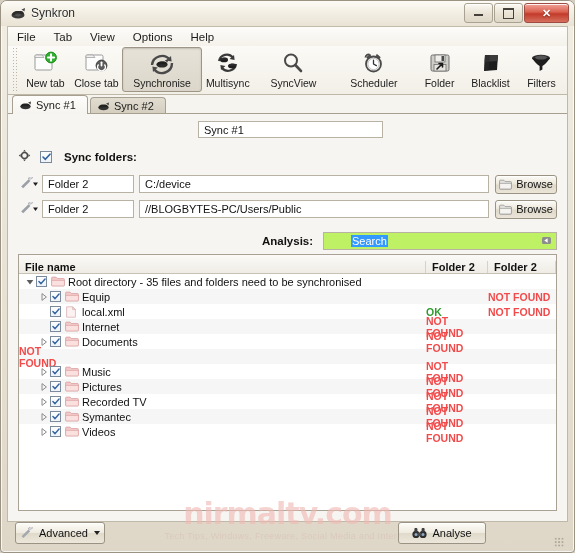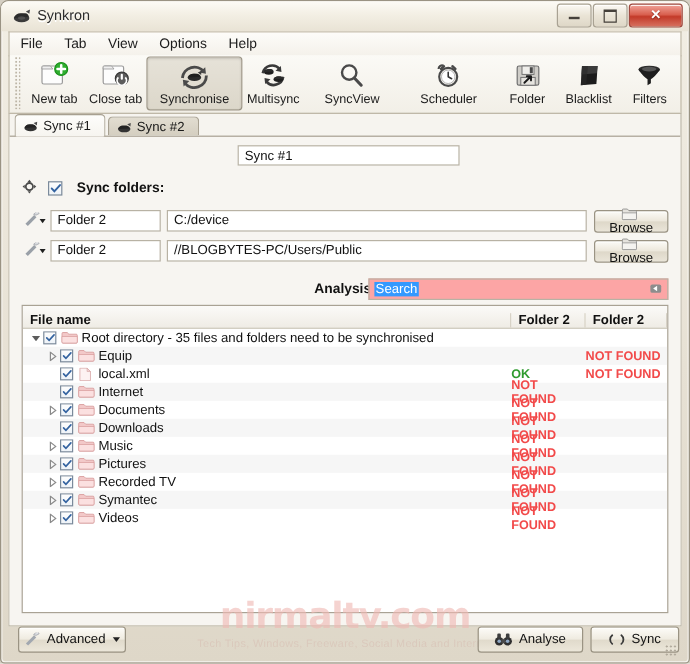--- a/index.html
+++ b/index.html
@@ -147,30 +147,29 @@
     background:#fff;border:1px solid #b8b2a4;
     display:flex;align-items:center;padding-left:5px;font-size:11px;color:#111;
   }
   .browse{
     width:62px;height:19px;box-sizing:border-box;margin-left:6px;
     border:1px solid #9a9383;border-radius:3px;
     background:linear-gradient(180deg,#fcfbf7 0%,#ece7db 48%,#ded8c9 52%,#eae5d8 100%);
     display:flex;align-items:center;justify-content:center;
     font-size:11px;color:#111;
     box-shadow:inset 0 1px 0 rgba(255,255,255,.9);
-    flex-direction:column;
   }
   .browse .bi{margin-right:4px;display:flex;}
   
   .analysisrow{position:absolute;left:10px;right:10px;top:118px;height:18px;display:flex;align-items:center;justify-content:center;}
   .analysisrow .alab{font-weight:bold;font-size:11.5px;color:#111;}
   .searchwrap{
-    position:absolute;left:289px;right:0;top:0;height:18px;
-    background:#fca5a5;border:1px solid #b8b2a4;box-sizing:border-box;
-    display:flex;align-items:center;
+    position:absolute;left:305px;right:0;top:0;height:18px;
+    background:#bef264;border:1px solid #b8b2a4;box-sizing:border-box;
+    display:flex;align-items:center;padding-left:23px;
   }
   .searchtext{
     font-size:11px;color:#fff;background:#3399ff;padding:0 1px;margin-left:4px;
   }
   .clearicon{position:absolute;right:4px;top:2px;}
   
   #treebox{
     position:absolute;left:10px;right:10px;top:140px;bottom:10px;
     background:#fff;border:1px solid #a9a294;box-sizing:border-box;
     overflow:hidden;
@@ -610,35 +609,20 @@
                     <path d="M.6 2 Q.6 1.1 1.5 1.1 L5 1.1 L6.4 2.5 L12.5 2.5 Q13.4 2.5 13.4 3.4 L13.4 9 Q13.4 9.9 12.5 9.9 L1.5 9.9 Q.6 9.9 .6 9 Z" fill="#f3c9c9" stroke="#d79a9a" stroke-width=".7"></path>
                     <path d="M.6 4.4 L13.4 4.4 L13.4 9 Q13.4 9.9 12.5 9.9 L1.5 9.9 Q.6 9.9 .6 9 Z" fill="#fbe0e0" stroke="#d79a9a" stroke-width=".6"></path>
                   </svg>
                 </span>
                 <span>Documents</span>
               </span>
               <span class="cell1 notfound">NOT FOUND</span>
               <span class="cell2"></span>
             </div>
             <div class="trow alt">
-              <span class="cell0" style="padding-left:18px">
-                <span class="arrow"></span>
-                <span class="tcbx">
-                  <svg width="8" height="7" viewBox="0 0 9 8">
-                    <path d="M1 4 L3.3 6.4 L8 1.2" stroke="#3463a0" stroke-width="1.6" fill="none" stroke-linecap="round"></path>
-                  </svg>
-                </span>
-                <span class="ticonw">
-                  <svg width="14" height="11" viewBox="0 0 14 11">
-                    <path d="M.6 2 Q.6 1.1 1.5 1.1 L5 1.1 L6.4 2.5 L12.5 2.5 Q13.4 2.5 13.4 3.4 L13.4 9 Q13.4 9.9 12.5 9.9 L1.5 9.9 Q.6 9.9 .6 9 Z" fill="#f3c9c9" stroke="#d79a9a" stroke-width=".7"></path>
-                    <path d="M.6 4.4 L13.4 4.4 L13.4 9 Q13.4 9.9 12.5 9.9 L1.5 9.9 Q.6 9.9 .6 9 Z" fill="#fbe0e0" stroke="#d79a9a" stroke-width=".6"></path>
-                  </svg>
-                </span>
-                <span>Downloads</span>
-              </span>
               <span class="cell1 notfound">NOT FOUND</span>
               <span class="cell2"></span>
             </div>
             <div class="trow">
               <span class="cell0" style="padding-left:18px">
                 <span class="arrow">
                   <svg width="8" height="8" viewBox="0 0 8 8">
                     <path d="M2 .6 L2 7.4 L6.4 4 Z" fill="none" stroke="#8a8a8a" stroke-width="1"></path>
                   </svg>
                 </span>
@@ -781,28 +765,19 @@
           <rect x="5.8" y="5.6" width="3.4" height="3.4" fill="#4a4a4a"></rect>
           <rect x="2.4" y="1" width="3" height="4.2" rx="1" fill="#3d3d3d"></rect>
           <rect x="9.6" y="1" width="3" height="4.2" rx="1" fill="#3d3d3d"></rect>
           <circle cx="4" cy="7.4" r="1.5" fill="#8fa8c4"></circle>
           <circle cx="11" cy="7.4" r="1.5" fill="#8fa8c4"></circle>
         </svg>
       </span>
       <span>Analyse</span>
     </div>
 
-    <div class="btn" id="sync-button">
-      <span class="bi">
-        <svg width="14" height="12" viewBox="0 0 14 12">
-          <path d="M3.2 9.6 a4.6 4.6 0 0 1 0-7.2" stroke="#3a3a3a" stroke-width="1.5" fill="none" stroke-linecap="round"></path>
-          <path d="M10.8 2.4 a4.6 4.6 0 0 1 0 7.2" stroke="#3a3a3a" stroke-width="1.5" fill="none" stroke-linecap="round"></path>
-        </svg>
-      </span>
-      <span>Sync</span>
-    </div>
   </div>
 
   <div id="statusstrip">
     <div class="resizer"></div>
   </div>
 
 </div>
 
 </body></html>

